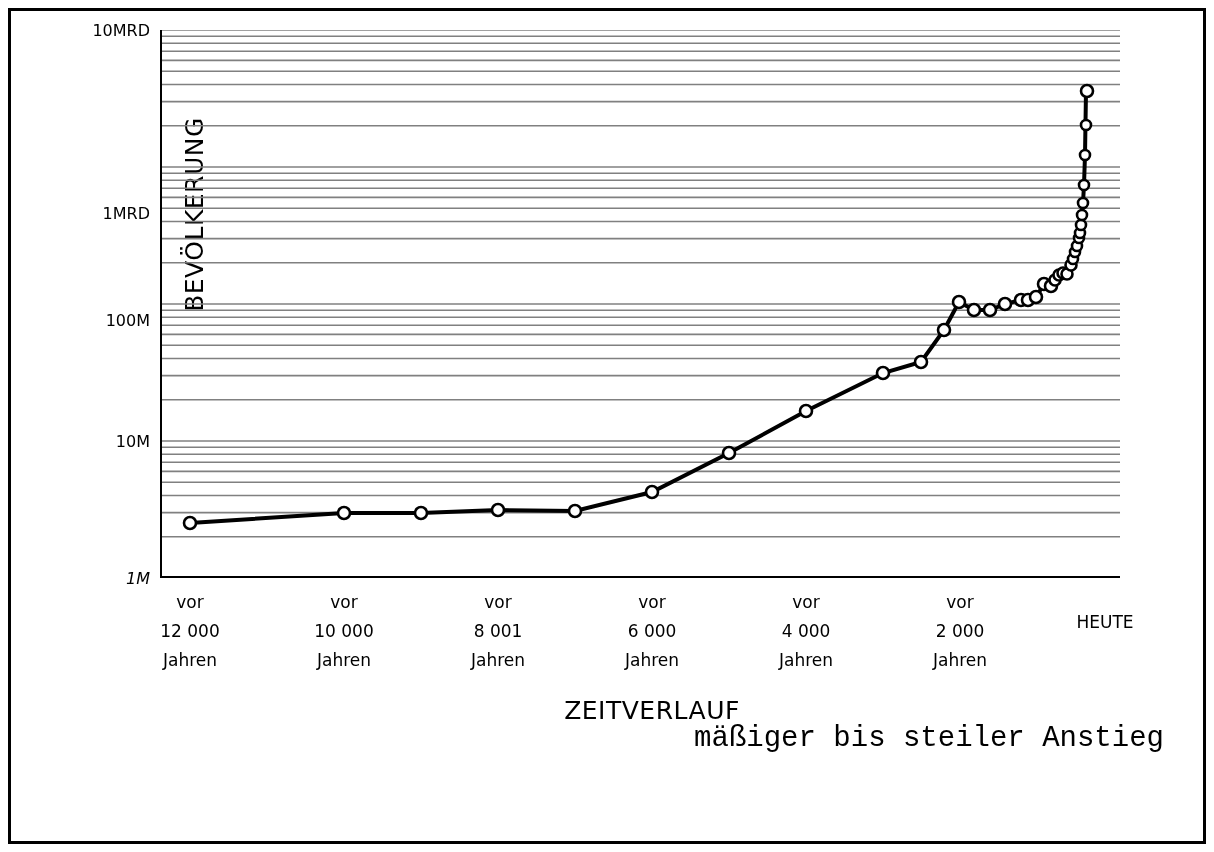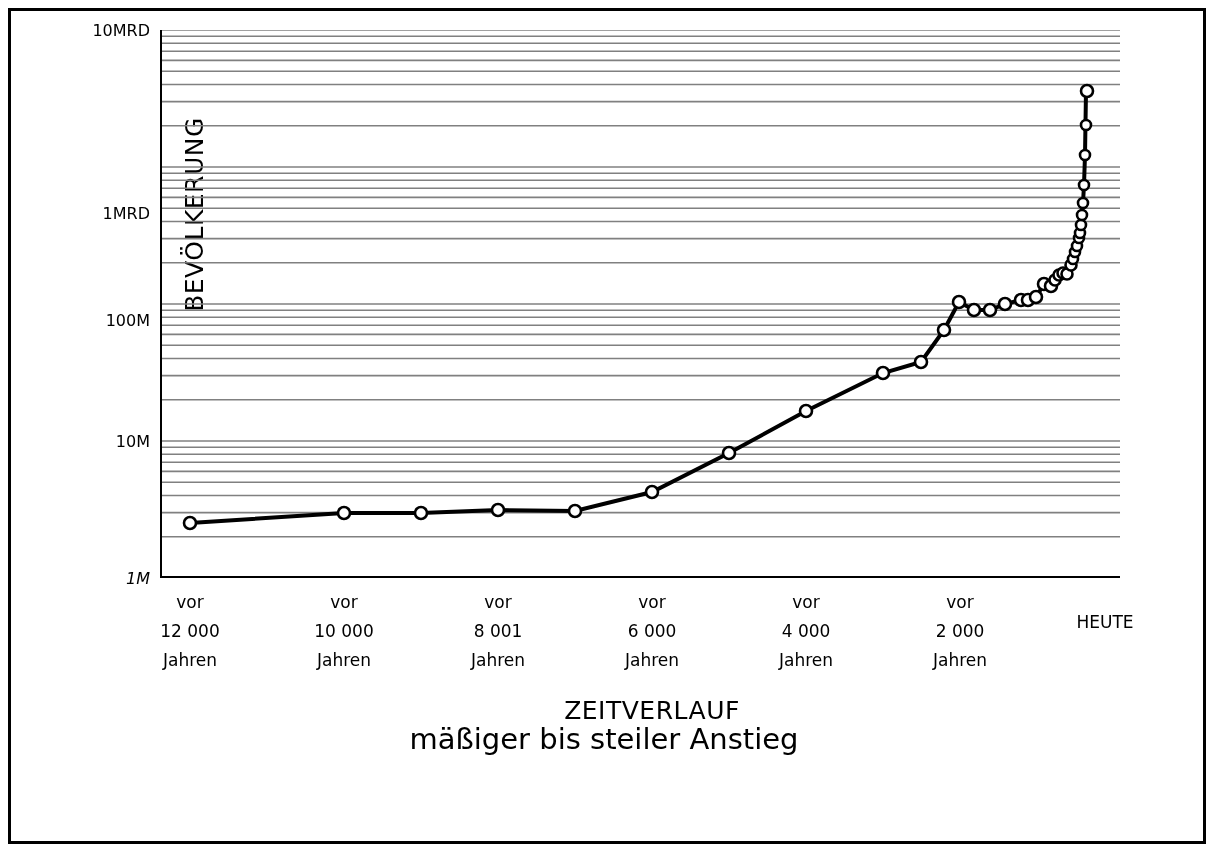--- a/index.html
+++ b/index.html
@@ -83,21 +83,22 @@
     position: absolute;
     left: 44px;
     top: 718px;
     width: 1120px;
     font-size: 29px;
     line-height: 42px;
     text-align: justify;
   }
   #caption .last-line {
     display: block;
-    text-align: center;
+    text-align: right;
+    font-family: Liberation Mono, monospace;
   }
 </style>
 </head>
 <body>
 
 <div id="figure">
   <div class="outer-frame"></div>
 
   <div id="chart-area">
 

